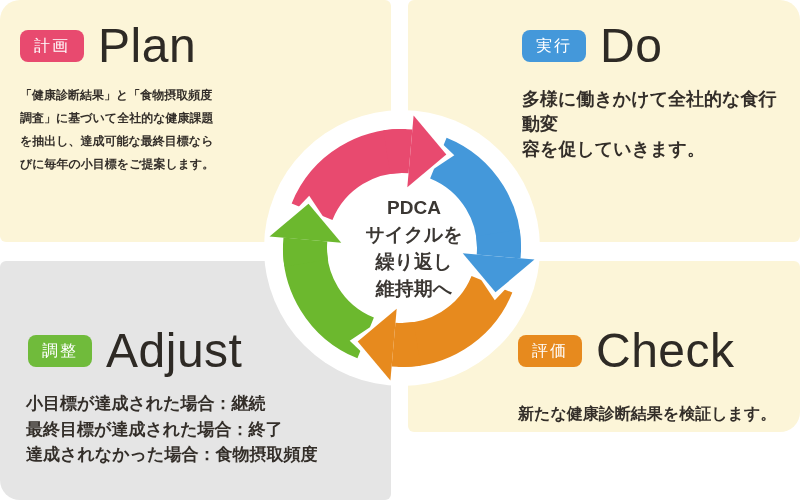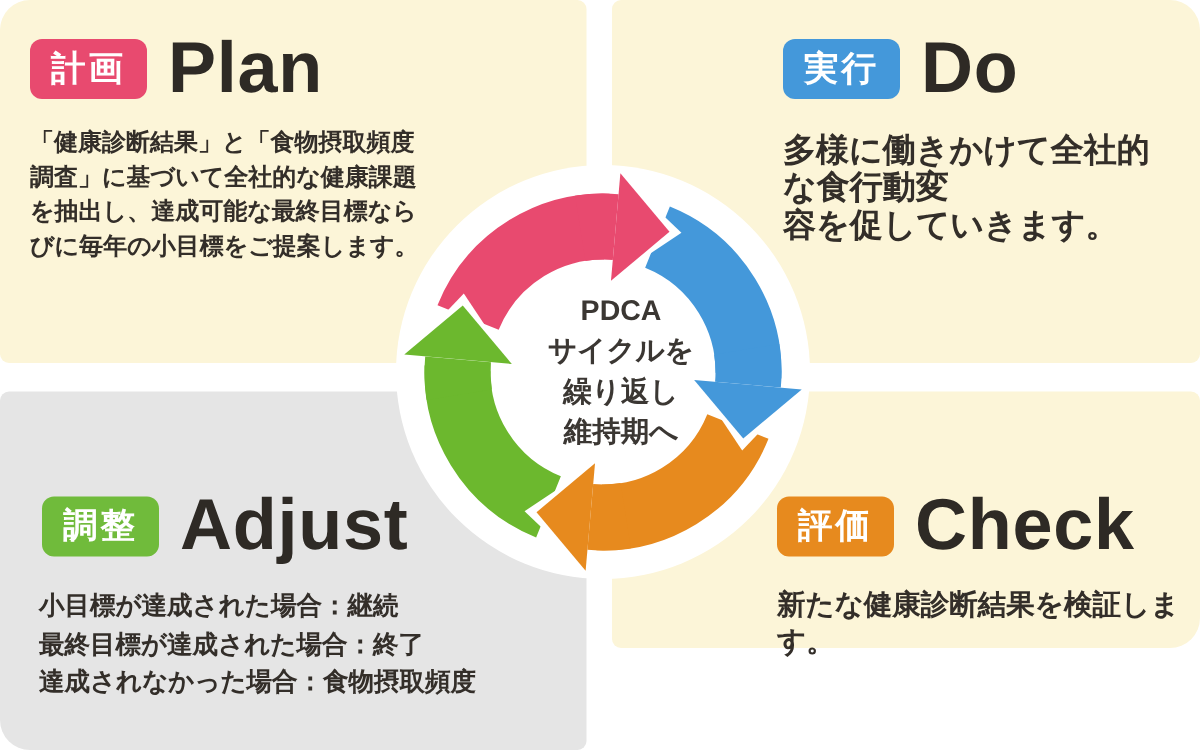--- a/index.html
+++ b/index.html
@@ -13,34 +13,34 @@
     background:#fcf5d8;
     box-sizing:border-box;
   }
   .panel-plan   {left:0;   top:0;   width:391px;height:242px;border-radius:20px 6px 6px 6px;padding:22px 16px 0 20px;}
   .panel-do     {left:408px;top:0;  width:392px;height:242px;border-radius:6px 20px 6px 6px;padding:22px 16px 0 114px;}
   .panel-adjust {left:0;   top:261px;width:391px;height:239px;border-radius:6px 6px 6px 20px;padding:66px 12px 0 28px;}
   .panel-check  {left:408px;top:261px;width:392px;height:171px;border-radius:6px 6px 20px 6px;padding:66px 12px 0 110px;}
   .head-row{display:flex;align-items:center;gap:14px;}
   .badge{
     color:#ffffff;
-    font-size:23px;font-weight:bold;
+    font-size:16px;font-weight:normal;
     padding:7px 14px;border-radius:8px;
     letter-spacing:2px;line-height:1.1;
     flex:0 0 auto;
   }
   .big-title{
-    font-size:48px;color:#2e2a25;font-weight:700;line-height:1;
+    font-size:48px;color:#2e2a25;font-weight:400;line-height:1;
     letter-spacing:0.5px;
   }
   .body-text{margin-top:14px;color:#332e29;font-weight:600;}
-  .panel-plan  .body-text{font-size:16px;line-height:23px;}
-  .panel-do    .body-text{font-size:22px;line-height:25px;margin-top:17px;}
+  .panel-plan  .body-text{font-size:12px;line-height:23px;}
+  .panel-do    .body-text{font-size:18px;line-height:25px;margin-top:17px;}
   .panel-adjust .body-text{font-size:17px;line-height:25.5px;margin-top:16px;margin-left:-2px;}
-  .panel-check .body-text{font-size:19px;line-height:25px;margin-top:16px;}
+  .panel-check .body-text{font-size:16px;line-height:25px;margin-top:26px;}
   .cycle-svg{position:absolute;left:252px;top:98px;width:300px;height:300px;}
   .cycle-label{
     position:absolute;left:334px;top:194px;width:160px;
     text-align:center;font-size:19px;line-height:27px;
     color:#3b3733;font-weight:600;
   }
 </style>
 </head>
 <body>
 

